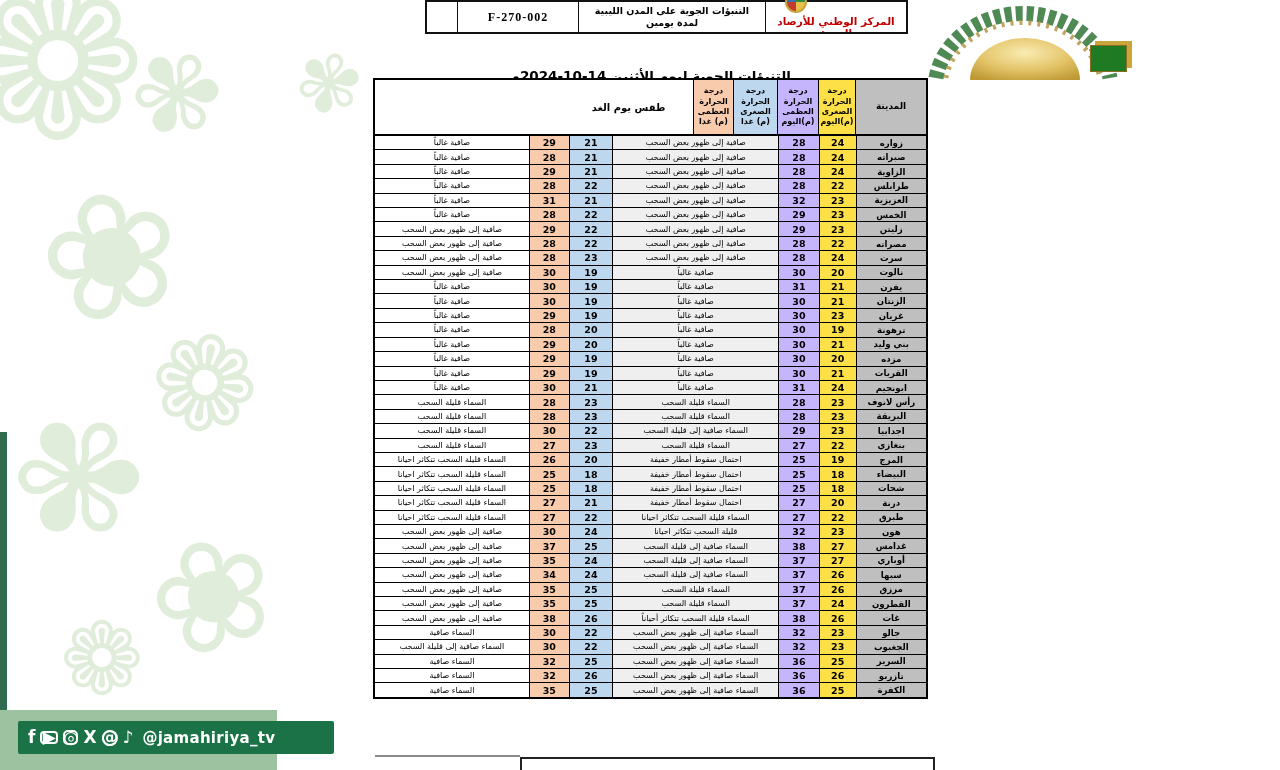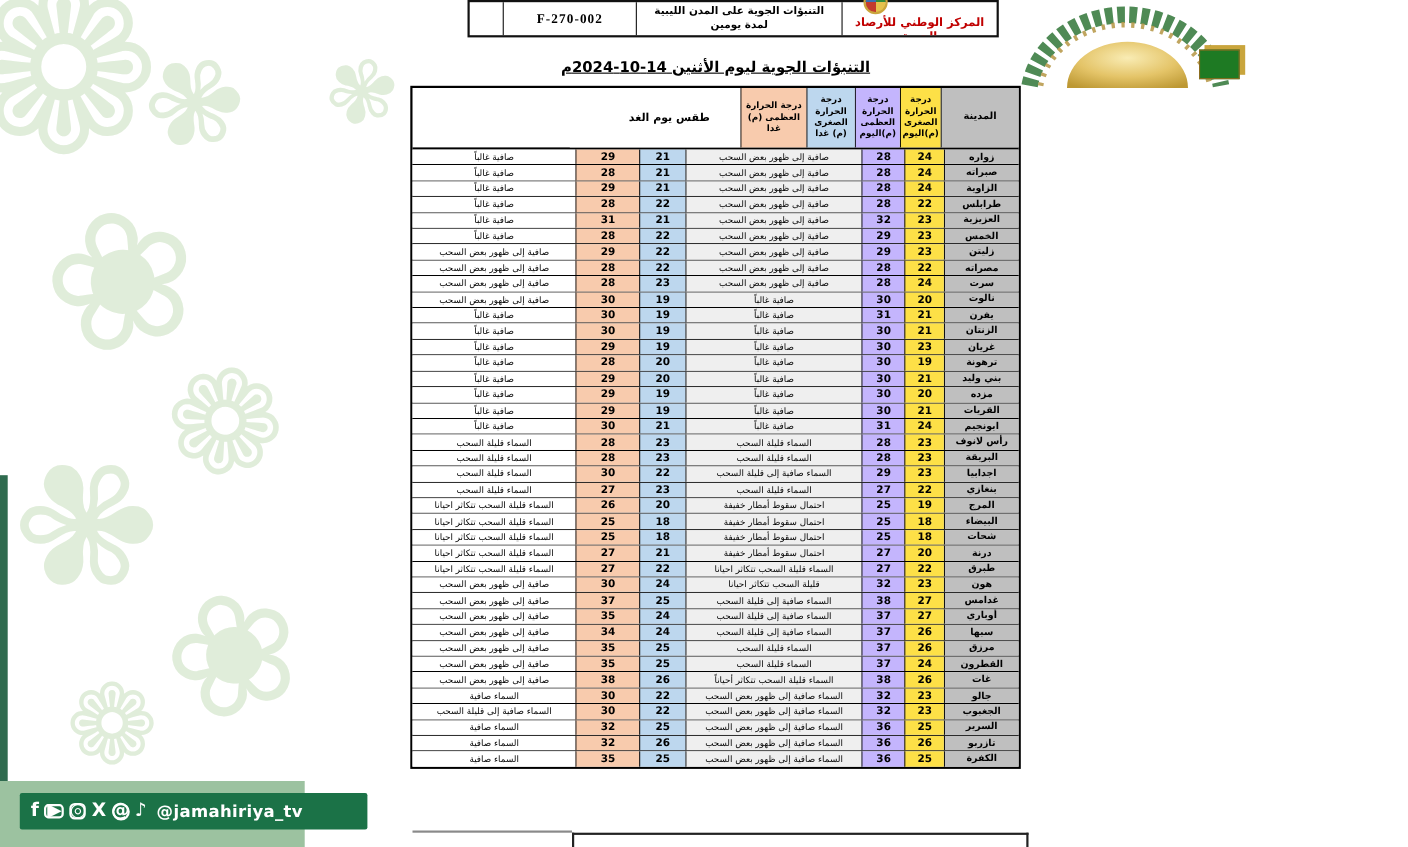--- a/index.html
+++ b/index.html
@@ -24,40 +24,40 @@
   .ncm-logo { position:absolute; left:358px; top:-11px; width:22px; height:22px; border-radius:50%;
     background:conic-gradient(#2e8b3a 0 25%, #e5c14c 25% 50%, #c23b2e 50% 75%, #3a6fb3 75% 100%);
     border:2px solid #caa53c; }
 
   
   .jtv { position:absolute; left:918px; top:0; width:215px; height:88px; z-index:2; }
   .jtv-flag { position:absolute; left:1090px; top:45px; width:37px; height:27px; background:#1e7a23;
     border:1.5px solid #8a6d20; box-shadow:5px -4px 0 #c9a53c; z-index:2; }
 
   
-  .main-title { position:absolute; left:373px; top:53px; width:555px; text-align:center;
+  .main-title { position:absolute; left:373px; top:68px; width:555px; text-align:center;
     font-weight:bold; font-size:13.5px; direction:rtl; z-index:3; }
   .main-title span { text-decoration:underline; }
 
   
   .wtable { position:absolute; left:373px; top:78px; width:555px; height:621px;
     direction:rtl; border:2.5px solid #000; background:#fff; display:flex; flex-direction:column; z-index:3; }
   .hrow { display:flex; height:56px; border-bottom:2px solid #000; }
   .tbody { flex:1; display:flex; flex-direction:column; }
   .trow { flex:1; display:flex; border-bottom:1.2px solid #000; }
   .trow:last-child { border-bottom:none; }
   .cell { border-left:1.2px solid #000; display:flex; align-items:center; justify-content:center;
     text-align:center; overflow:hidden; }
   .trow .cell:last-child, .hrow .cell:last-child { border-left:none; }
   .c-city { width:71px;  background:#bfbfbf; }
   .c-tmin { width:37px;  background:#fde047; }
   .c-tmax { width:41px;  background:#c4b5fd; }
   .c-twx  { width:167px; background:#efefef; }
   .c-mmin { width:44px;  background:#bdd7ee; }
-  .c-mmax { width:60px;  background:#f8cbad;text-align:center; }
+  .c-mmax { width:40px;  background:#f8cbad;text-align:center; }
   .c-mwx  { width:155px; background:#ffffff; }
   .hrow .cell { font-weight:bold; font-size:8px; line-height:1.3; padding:1px; }
   .hrow .c-city { font-size:9px; }
   .hrow .c-twx, .hrow .c-mwx { font-size:10px;padding-left:27px; }
   .trow .c-city { font-weight:bold; font-size:8.6px; }
   .trow .c-tmin, .trow .c-tmax, .trow .c-mmin, .trow .c-mmax { font-weight:bold; font-size:9.5px; }
   .trow .c-twx, .trow .c-mwx { font-size:8px; }
 
   
   .np-line { position:absolute; left:375px; top:755px; width:145px; height:1.5px; background:#8a8a8a; z-index:2; }

